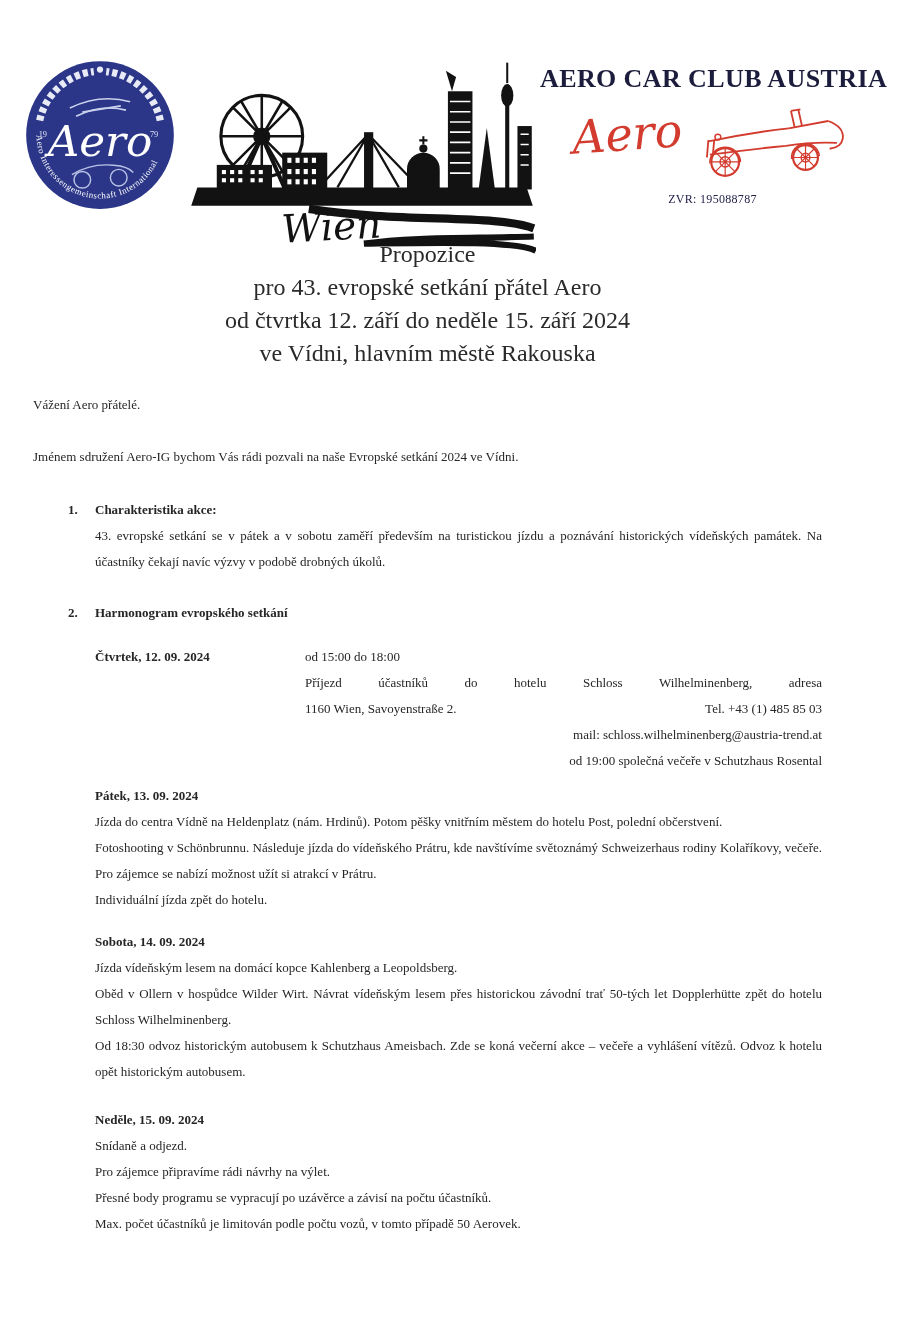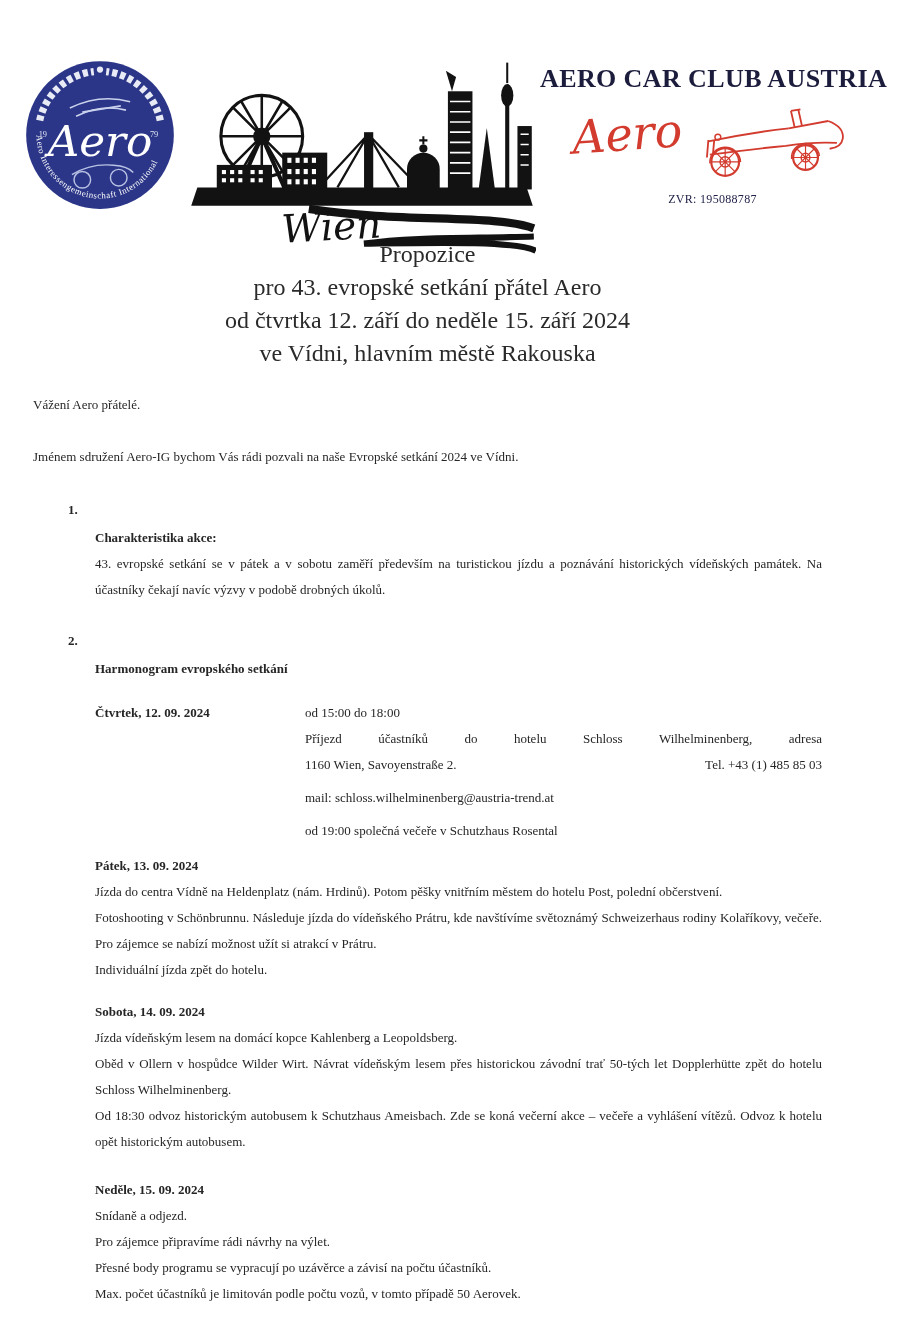--- a/index.html
+++ b/index.html
@@ -27,31 +27,31 @@
   .content{padding:0 78px 0 33px;}
   .doc-title{margin-top:10px;text-align:center;font-size:24px;line-height:33px;color:#2a2a2a;}
   
   .para{font-size:13px;line-height:26px;margin:0;}
   .greeting{margin-top:22px;}
   .invitation{margin-top:26px;}
   .list-row{display:flex;margin-left:35px;}
   .list-num{width:27px;font-weight:bold;flex:none;}
   .list-content{flex:1;}
   .sec1{margin-top:27px;}
-  .sec-heading{font-weight:bold;margin-top:28px;}
+  .sec-heading{font-weight:bold;}
   .just{text-align:justify;}
   .sec2{margin-top:25px;}
   .sched{margin-left:62px;}
   .thu{margin-top:18px;}
   .thu-grid{display:flex;}
   .thu-day{width:210px;flex:none;font-weight:bold;}
   .thu-col{flex:1;}
   .stretch{text-align:justify;text-align-last:justify;}
   .addr-row{display:flex;justify-content:space-between;}
-  .rt{text-align:left;margin-top:7px;}
+  .rt{text-align:right;}
   .day-head{font-weight:bold;}
   .fri{margin-top:9px;}
   .sat{margin-top:16px;}
   .sun{margin-top:22px;}
 </style>
 </head>
 <body>
 
 <div class="header">
 

